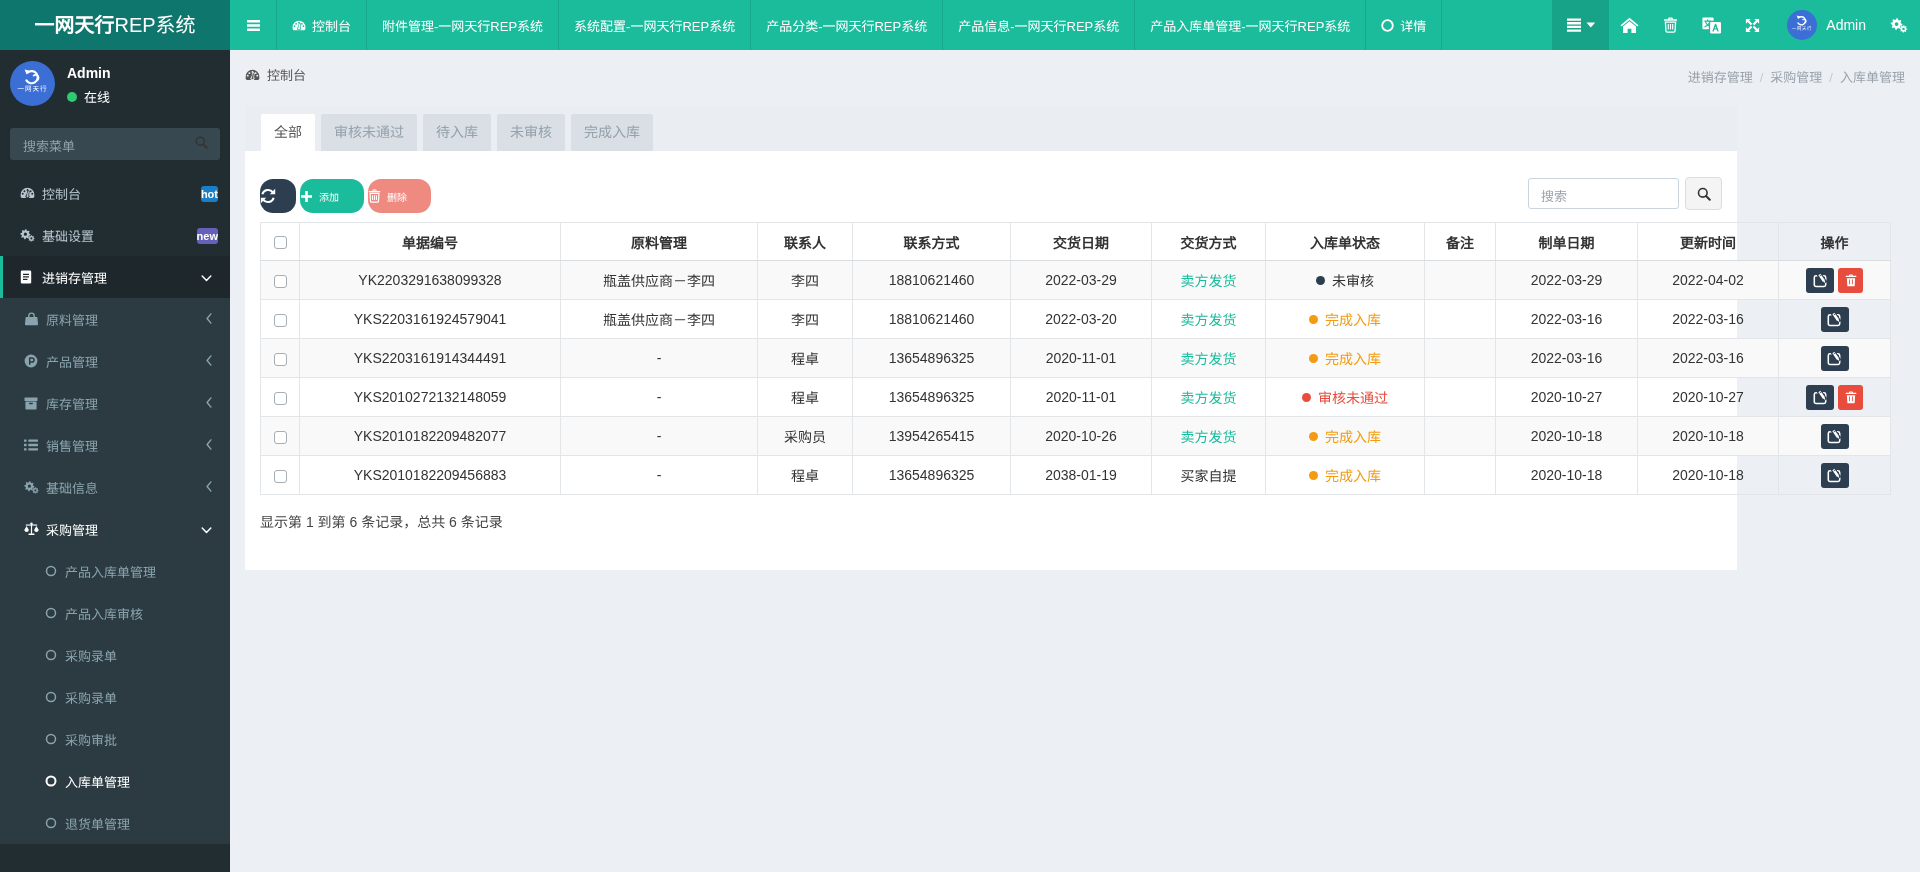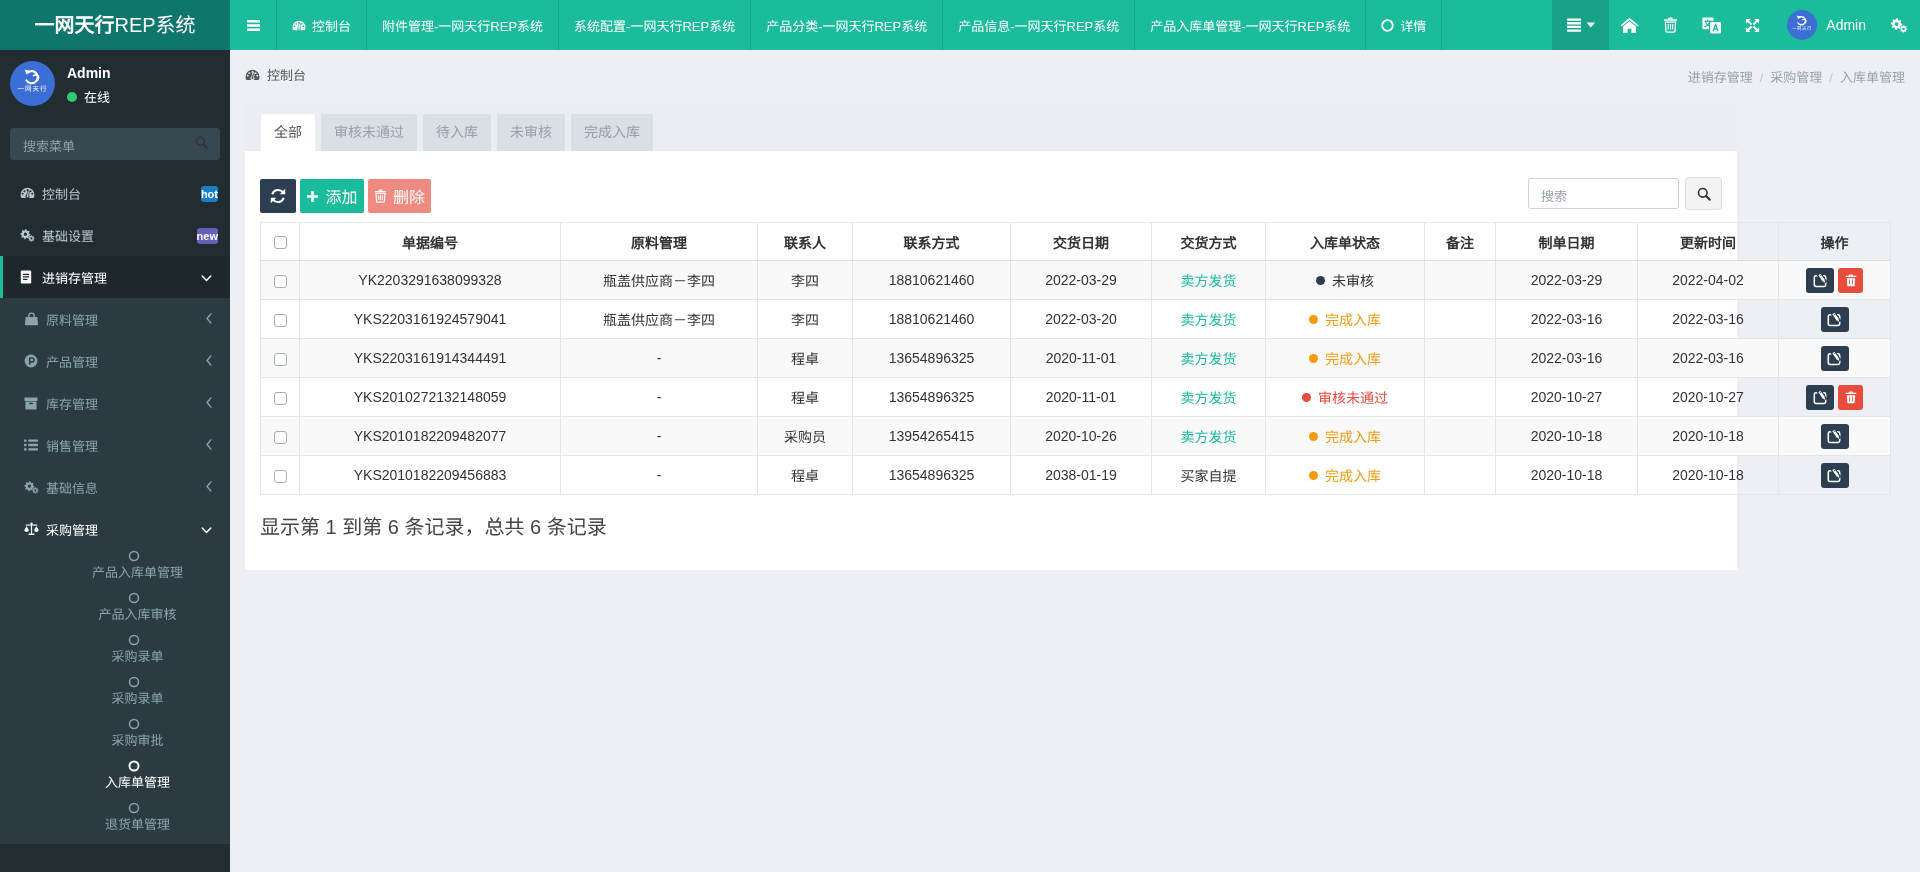--- a/index.html
+++ b/index.html
@@ -40,36 +40,36 @@
 .mitem { position:relative; height:42px; display:flex; align-items:center; color:#b8c7ce; padding-left:20px; }
 .mitem .mic { width:22px; display:inline-flex; justify-content:flex-start; }
 .mitem .mtx { margin-left:0; }
 .badge { position:absolute; right:12px; top:14px; height:16px; border-radius:3px; color:#fff; font-size:11px; font-weight:700; padding:0 0; line-height:16px; }
 .b-blue { background:#1a7fc4; }
 .b-purple { background:#6760bb; }
 .mitem.active { background:#1e282c; color:#fff; border-left:3px solid #1abc9c; padding-left:17px; }
 .tv { background:#2c3b41; }
 .tv .mitem { color:#8aa4af; padding-left:24px; }
 .tv .mitem.on { color:#fff; }
-.tv2 .mitem { padding-left:45px;flex-direction:column; }
+.tv2 .mitem { padding-left:45px; }
 .tv2 .mic { width:20px; }
 .arr { position:absolute; right:18px; top:14px; }
 
 
 .main { position:absolute; left:230px; top:50px; right:0; bottom:0; background:#ecf0f5; }
 .bc-l { position:absolute; left:15px; top:15px; display:flex; align-items:center; color:#555; font-size:13px; }
 .bc-l .ic { margin-right:7px; display:inline-flex; }
 .bc-r { position:absolute; right:15px; top:17px; color:#9aa2ab; font-size:13px; }
 .bc-r .sep { color:#c3c9cf; padding:0 7px; }
 .box { position:absolute; left:15px; top:55px; width:1492px; height:465px; background:#fff; }
 .tabband { height:46px; background:#eaeef2; padding:9px 0 0 16px; display:flex; }
 .tab { height:37px; line-height:37px; padding:0 13px; margin-right:6px; background:#d9dfe5; color:#95a1ab; font-size:14px; border-radius:2px 2px 0 0; }
 .tab.act { background:#fff; color:#555; }
 .toolbar { position:absolute; left:15px; top:74px; height:34px; display:flex; }
-.btn { height:34px; border-radius:2px; display:inline-flex; align-items:center; justify-content:center; color:#fff; font-size:16px; margin-right:4px; }
+.btn { height:34px; border-radius:13px; display:inline-flex; align-items:center; justify-content:flex-start; color:#fff; font-size:10px; margin-right:4px; }
 .btn .bi { display:inline-flex; margin-right:6px; }
 .btn-navy { background:#2c3e50; width:36px; }
 .btn-green { background:#1abc9c; width:64px; }
 .btn-red { background:#ef8a80; width:63px; }
 .srch { position:absolute; right:58px; top:73px; width:151px; height:31px; border:1px solid #c9d4de; border-radius:3px; background:#fff; }
 .srch .ph { position:absolute; left:12px; top:7px; color:#9aa2ab; font-size:13px; }
 .srchbtn { position:absolute; right:15px; top:72px; width:37px; height:33px; background:#f4f4f4; border:1px solid #ddd; border-radius:4px; display:flex; align-items:center; justify-content:center; }
 
 
 table { border-collapse:collapse; table-layout:fixed; width:1630px; position:absolute; left:15px; top:117px; }
@@ -82,21 +82,21 @@
 .tred { color:#e74c3c; }
 .st { display:inline-flex; align-items:center; }
 .st .d { width:9px; height:9px; border-radius:50%; margin-right:7px; display:inline-block; }
 .d-navy { background:#2c3e50; }
 .d-orange { background:#f39c12; }
 .d-red { background:#e74c3c; }
 .cb { width:13px; height:13px; border:1px solid #a5adb5; border-radius:3px; background:#fff; display:inline-block; vertical-align:middle; }
 .ob { display:inline-flex; align-items:center; justify-content:center; border-radius:3px; height:25px; vertical-align:middle; color:#fff; }
 .ob-e { background:#2c3e50; width:28px; }
 .ob-d { background:#e74c3c; width:25px; margin-left:4px; }
-.foot { position:absolute; left:15px; top:406px; font-size:20px; color:#444; }
+.foot { position:absolute; left:15px; top:406px; font-size:14px; color:#444; }
 </style>
 </head>
 <body>
 
 <div class="hdr">
   <div class="logo"><b>一网天行</b>REP系统</div>
   <div class="nav">
     <a class="burger">
         <svg width="13" height="13" viewBox="0 0 13 13">
           <path fill="currentColor" d="M0 1h13v2.4H0zM0 5.3h13v2.4H0zM0 9.6h13v2.4H0z"></path>

